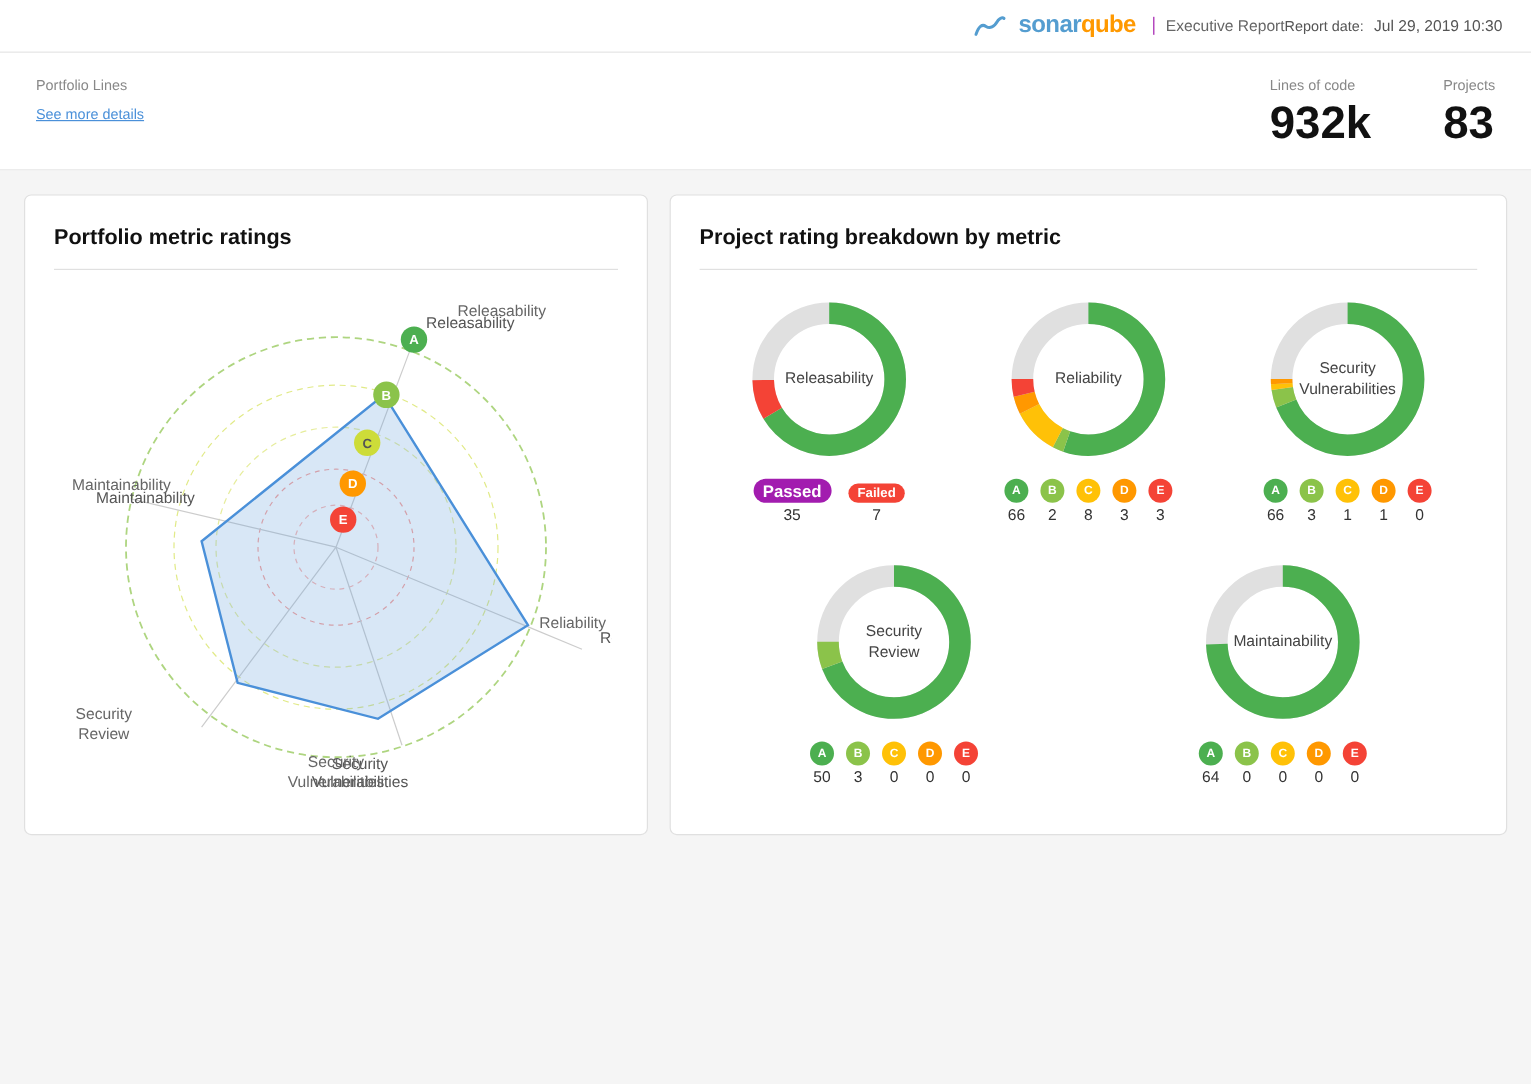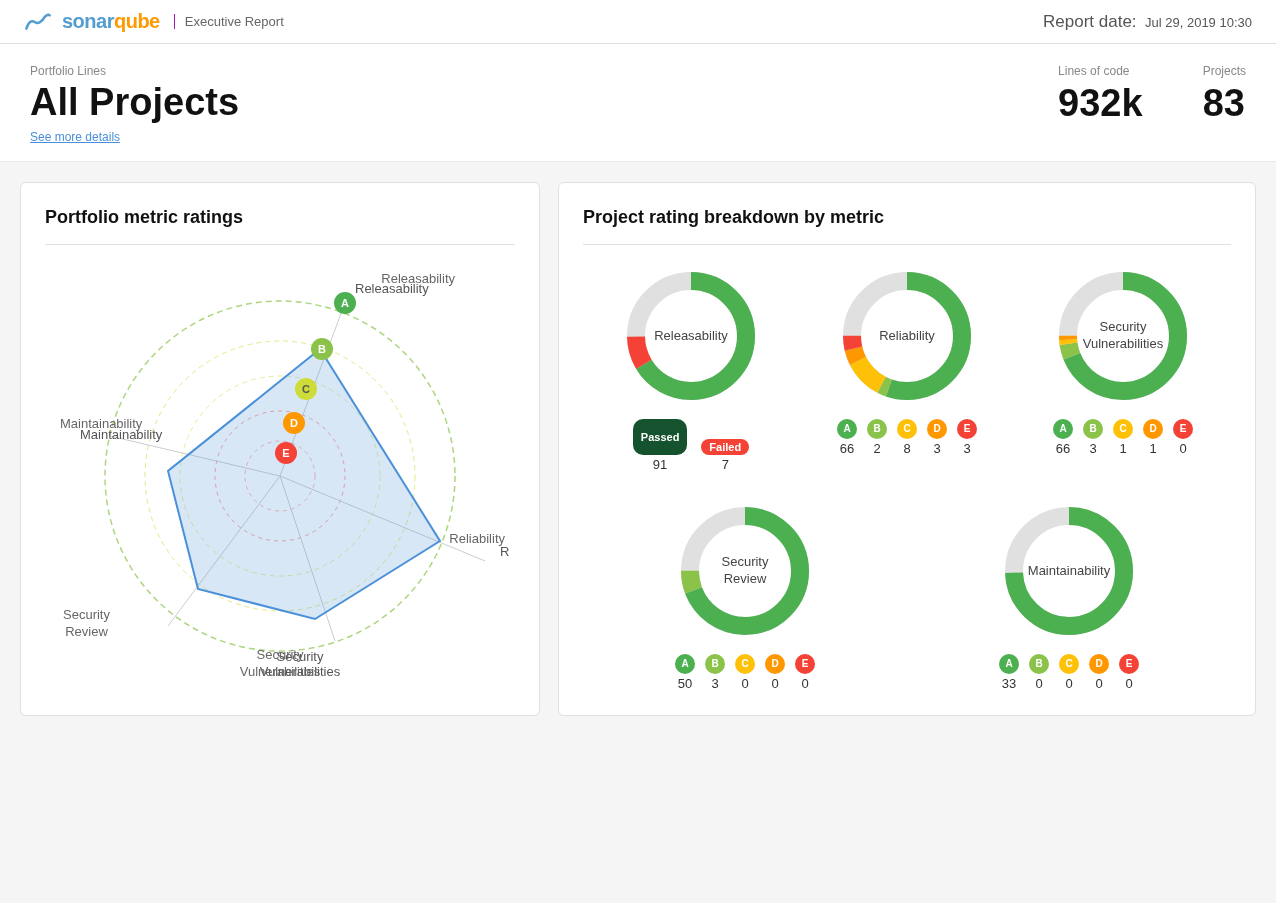--- a/index.html
+++ b/index.html
@@ -9,21 +9,21 @@
       color: #333;
       width: 1276px;
       min-height: 903px;
     }
     .header {
       background: white;
       border-bottom: 1px solid #e0e0e0;
       padding: 10px 24px;
       display: flex;
       align-items: center;
-      justify-content: space-between;
+      justify-content: flex-end;
     }
     .logo-area {
       display: flex;
       align-items: center;
       gap: 10px;
     }
     .logo-wave {
       width: 28px;
       height: 20px;
     }
@@ -156,21 +156,21 @@
       justify-content: center;
       font-size: 10px;
       font-weight: 700;
       color: white;
     }
     .badge-a { background: #4caf50; }
     .badge-b { background: #8bc34a; }
     .badge-c { background: #ffc107; }
     .badge-d { background: #ff9800; }
     .badge-e { background: #f44336; }
-    .badge-passed { background: #14532d; border-radius: 10px; padding: 12px 8px; font-size: 11px; font-weight: 700; color: white; }
+    .badge-passed { background: #a21caf; border-radius: 10px; padding: 2px 8px; font-size: 14px; font-weight: 700; color: white; }
     .badge-failed { background: #f44336; border-radius: 10px; padding: 2px 8px; font-size: 11px; font-weight: 700; color: white; }
     .badge-count {
       font-size: 13px;
       color: #333;
       font-weight: 500;
     }
     .passed-failed-badges {
       display: flex;
       gap: 14px;
       margin-top: 8px;
@@ -188,29 +188,28 @@
 
 <div class="header">
   <div class="logo-area">
     <svg class="logo-wave" viewBox="0 0 32 24" fill="none">
       <path d="M2 20 Q6 8, 12 12 Q18 16, 24 6 Q28 2, 30 4" stroke="#549dd0" stroke-width="3" fill="none" stroke-linecap="round"></path>
     </svg>
     <span style="font-size:20px;font-weight:700;color:#549dd0;letter-spacing:-0.5px;">sonar<span style="color:#f90;">qube</span></span>
     <span class="exec-report">Executive Report</span>
   </div>
   <div>
-    <span style="font-size:17px;color:#555;">Report date:</span>
+    <span style="font-size:12px;color:#555;">Report date:</span>
     <span style="font-size:13px;color:#555;margin-left:4px;">Jul 29, 2019 10:30</span>
   </div>
 </div>
 
 <div class="portfolio-header-row">
   <div>
     <div class="portfolio-label">Portfolio Lines</div>
-    <div class="portfolio-title">All Projects</div>
     <a class="see-more">See more details</a>
   </div>
   <div class="stats-inline">
     <div class="stat-item">
       <div class="stat-label">Lines of code</div>
       <div class="stat-value">932k</div>
     </div>
     <div class="stat-item">
       <div class="stat-label">Projects</div>
       <div class="stat-value">83</div>
@@ -296,21 +295,21 @@
 
             <circle cx="75" cy="75" r="55" fill="none" stroke="#4caf50" stroke-width="18" stroke-dasharray="316 346" stroke-dashoffset="87" transform="rotate(-90 75 75)"></circle>
 
             <circle cx="75" cy="75" r="55" fill="none" stroke="#f44336" stroke-width="18" stroke-dasharray="29 346" stroke-dashoffset="-229" transform="rotate(-90 75 75)"></circle>
           </svg>
           <div class="donut-label">Releasability</div>
         </div>
         <div class="passed-failed-badges">
           <div class="pf-group">
             <span class="badge-passed">Passed</span>
-            <span class="badge-count">91</span>
+            <span class="badge-count">35</span>
           </div>
           <div class="pf-group">
             <span class="badge-failed">Failed</span>
             <span class="badge-count">7</span>
           </div>
         </div>
       </div>
 
       <div class="donut-item">
         <div class="donut-wrapper">
@@ -435,21 +434,21 @@
           <svg width="150" height="150" viewBox="0 0 150 150">
             <circle cx="75" cy="75" r="55" fill="none" stroke="#e0e0e0" stroke-width="18"></circle>
 
             <circle cx="75" cy="75" r="55" fill="none" stroke="#4caf50" stroke-width="18" stroke-dasharray="344 346" stroke-dashoffset="87" transform="rotate(-90 75 75)"></circle>
           </svg>
           <div class="donut-label">Maintainability</div>
         </div>
         <div class="donut-badges">
           <div class="badge-group">
             <span class="badge badge-a">A</span>
-            <span class="badge-count">33</span>
+            <span class="badge-count">64</span>
           </div>
           <div class="badge-group">
             <span class="badge badge-b">B</span>
             <span class="badge-count">0</span>
           </div>
           <div class="badge-group">
             <span class="badge badge-c">C</span>
             <span class="badge-count">0</span>
           </div>
           <div class="badge-group">

